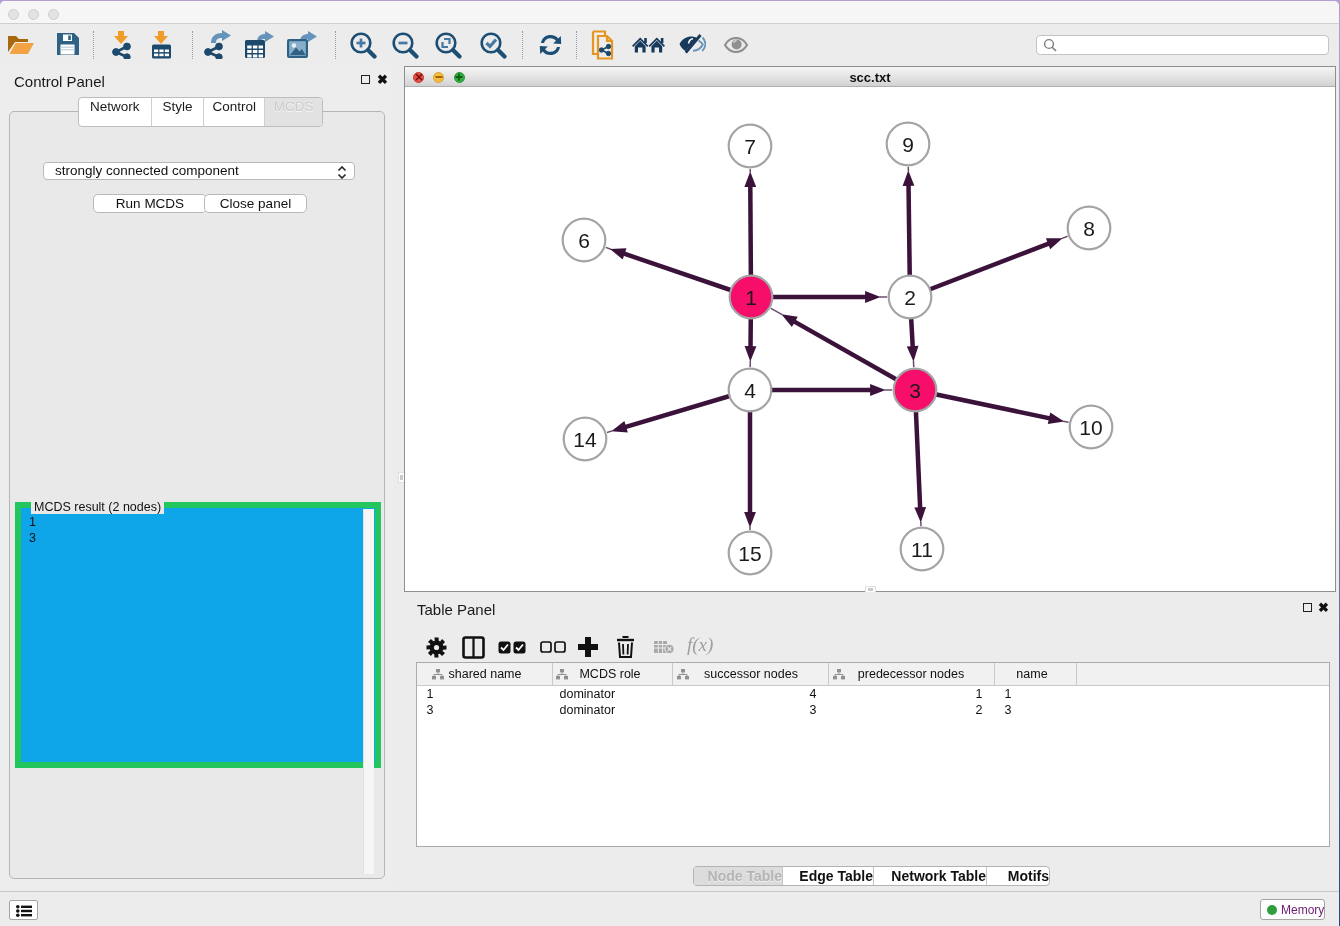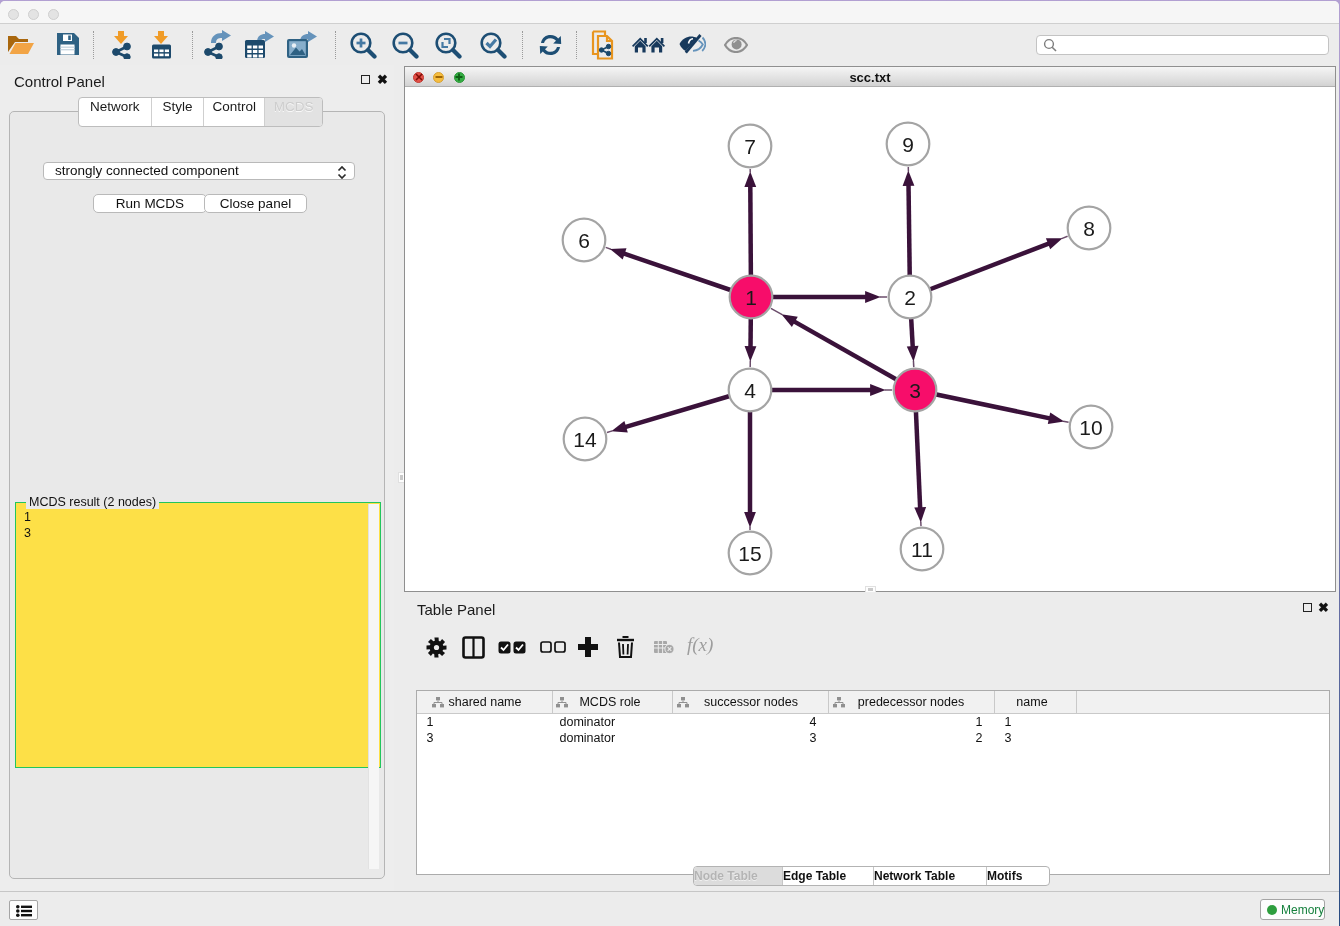--- a/index.html
+++ b/index.html
@@ -32,46 +32,46 @@
                  border-right:1px solid #cfcfcf; }
   .tabgrp .seg:last-child { border-right:none; }
   .pbox { position:absolute; left:9px; top:46px; width:376px; height:768px;
           border:1px solid #b5b5b5; border-radius:5px; background:#e9e9e9; }
   .combo { position:absolute; left:33px; top:50px; width:312px; height:18px; background:#fff;
            border:1px solid #b9b9b9; border-radius:4px; font-size:13.5px; color:#111;
            line-height:16px; padding-left:11px; }
   .btn { position:absolute; height:19px; background:#fff; border:1px solid #b9b9b9;
          border-radius:5px; font-size:13.5px; color:#111; text-align:center; line-height:17px; }
   .resultbox { position:absolute; left:5px; top:390px; width:366px; height:266px;
-               border:1px solid #22c55e; background:#fde047; }
+               border:6px solid #22c55e; background:#0ea5e9; }
   .legend { position:absolute; left:10px; top:-8px; background:#e9e9e9; padding:0 3px;
             font-size:12.5px; color:#111; }
   .vsb { position:absolute; right:1px; top:1px; width:11px; height:365px; background:#f6f6f6;
          border-left:1px solid #e2e2e2; }
   
   .netwin { position:absolute; left:404px; top:65px; width:932px; height:526px;
             border:1px solid #8f8f8f; background:#fff; }
   .ntbar { position:absolute; left:0; top:0; width:100%; height:20px;
            background:linear-gradient(#f5f5f5,#dcdcdc 75%,#d2d2d2); border-bottom:1px solid #b0b0b0; }
   .ntl { position:absolute; top:4.5px; width:11px; height:11px; border-radius:50%; }
   .nttitle { position:absolute; top:3px; left:0; width:100%; text-align:center;
              font-size:13px; font-weight:bold; color:#111; }
   
   .tpanel { position:absolute; left:404px; top:591px; width:934px; height:299px; background:#ececec; }
-  .ttable { position:absolute; left:11.5px; top:98px; width:914px; height:185px;
+  .ttable { position:absolute; left:11.5px; top:70px; width:914px; height:185px;
             background:#fff; border:1px solid #ababab; }
   .thead { position:absolute; left:0; top:0; width:100%; height:23px; background:#f1f1f1;
            border-bottom:1px solid #c9c9c9; }
   .thcell { position:absolute; top:0; height:23px; font-size:12.5px; color:#111;
             text-align:center; line-height:23px; }
   .tvline { position:absolute; top:0; width:0; height:23px; border-left:1px solid #c9c9c9; }
   .trow { position:absolute; font-size:12.5px; color:#111; }
   .btabs { position:absolute; display:flex; border:1px solid #b3b3b3; border-radius:4px;
            overflow:hidden; background:#fff; }
-  .btabs .seg { font-size:12px; font-weight:bold; color:#111; text-align:left;
+  .btabs .seg { font-size:14px; font-weight:bold; color:#111; text-align:right;
                 line-height:18.5px; border-right:1px solid #c6c6c6; }
   .btabs .seg:last-child { border-right:none; }
   .statusbar { position:absolute; left:0; top:890px; width:100%; height:35px;
                background:#ececec; border-top:1px solid #c6c6c6; }
 </style>
 </head>
 <body>
 <div class="win">
 
   <div class="titlebar">
@@ -486,16 +486,16 @@
             <circle cx="1.8" cy="6" r="1.8"></circle>
             <circle cx="1.8" cy="10.2" r="1.8"></circle>
           <rect x="5" y="0.6" width="11" height="2.4"></rect>
             <rect x="5" y="4.8" width="11" height="2.4"></rect>
             <rect x="5" y="9" width="11" height="2.4"></rect>
         </g>
       </svg>
     </div>
     <div class="abs" style="left:1260px;top:7px;width:65px;height:21px;background:#fdfdfd;border:1px solid #a5a5a5;border-radius:3px;">
       <div class="abs" style="left:6px;top:5px;width:10px;height:10px;border-radius:50%;background:#2e9e3e;"></div>
-      <div class="abs" style="left:20px;top:3px;font-size:12px;color:#15803d;">Memory</div>
+      <div class="abs" style="left:20px;top:3px;font-size:12px;color:#701a75;">Memory</div>
     </div>
   </div>
 </div>
 
 </body></html>

